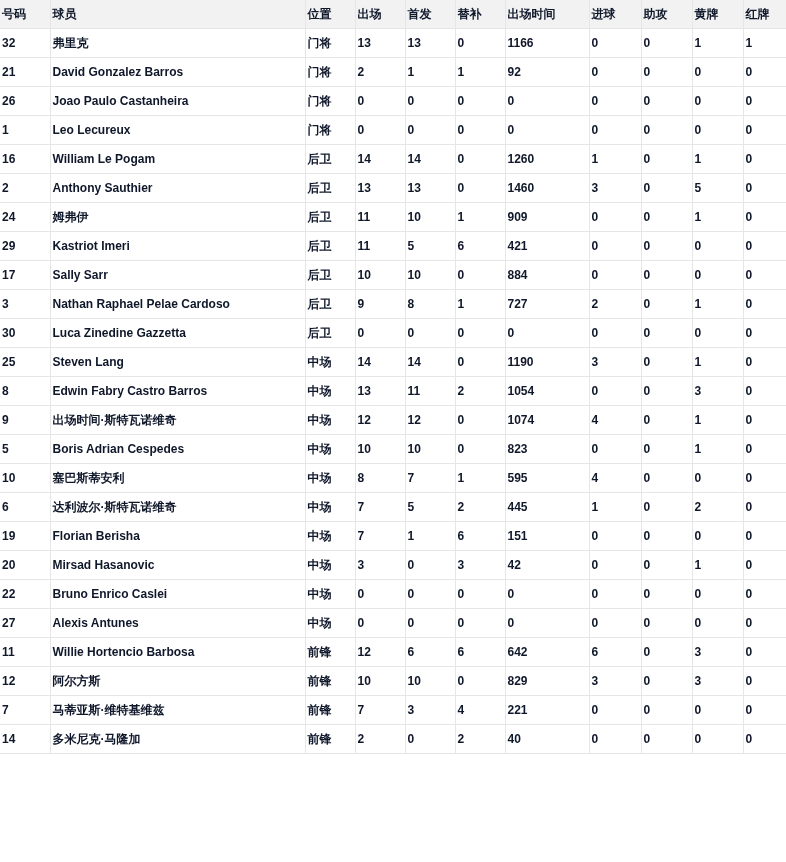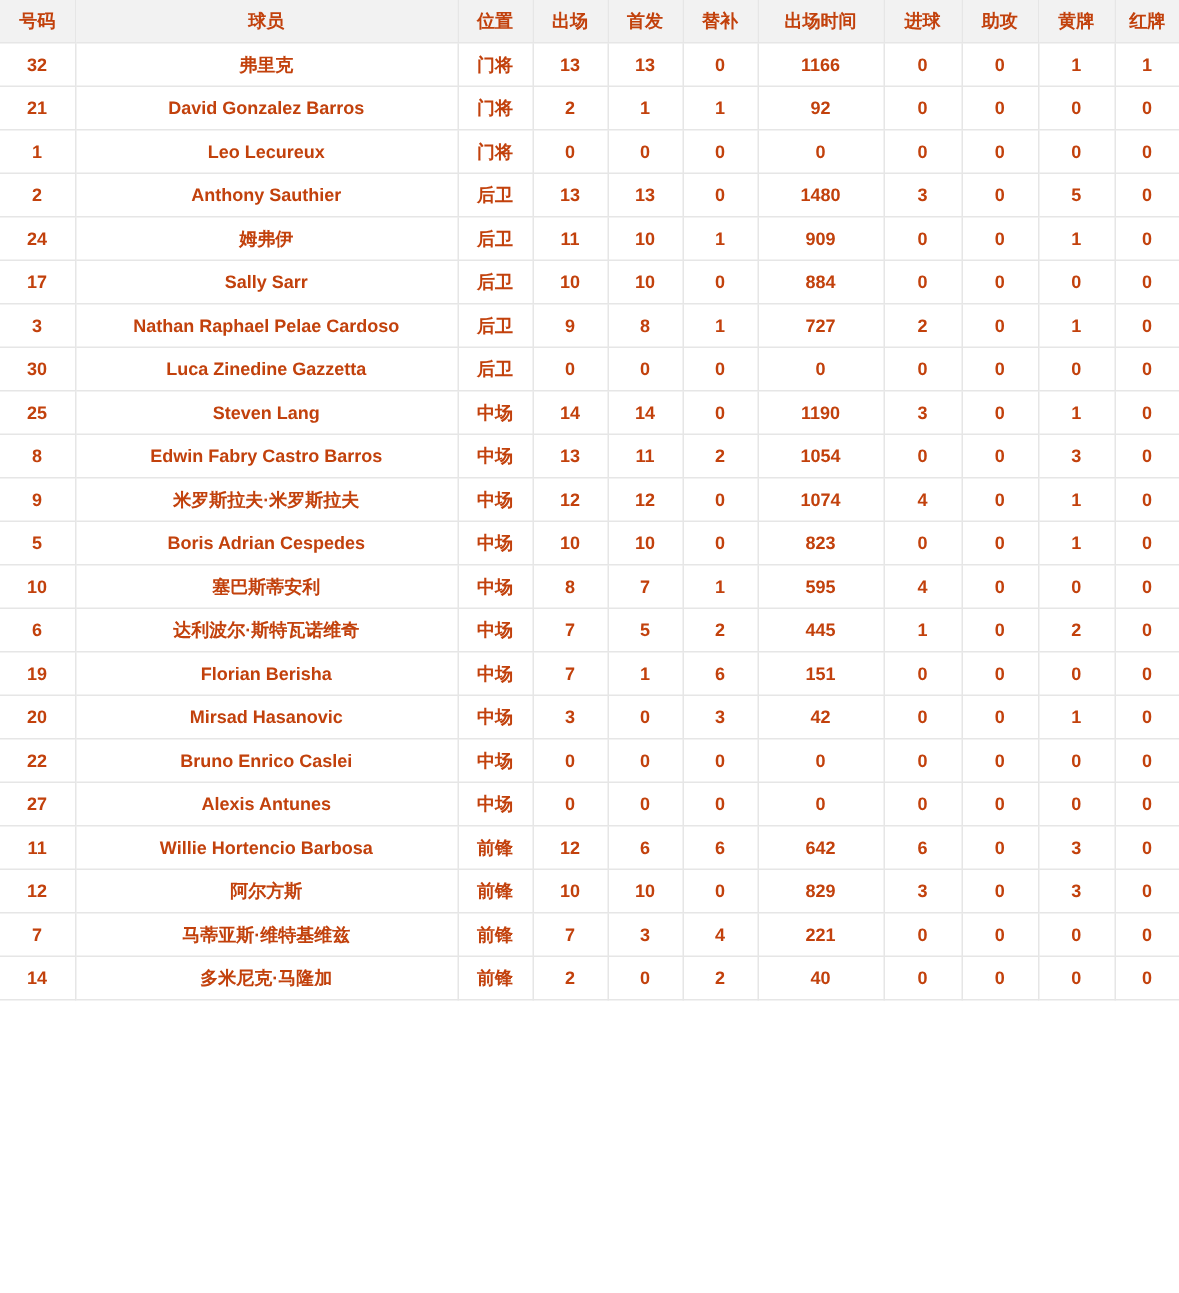--- a/index.html
+++ b/index.html
@@ -12,22 +12,22 @@
     height: 862px;
     font-family: "Liberation Sans", "DejaVu Sans", sans-serif;
     overflow: hidden;
   }
   table.stats {
     width: 786px;
     table-layout: fixed;
     border-collapse: collapse;
     font-size: 12px;
     font-weight: bold;
-    color: #c2410c;
-    text-align: center;
+    color: #0f172a;
+    text-align: left;
   }
   table.stats th,
   table.stats td {
     border: 1px solid #e6e6e6;
     height: 28px;
     padding: 0 2px;
     overflow: hidden;
     white-space: nowrap;
     text-overflow: ellipsis;
     vertical-align: middle;
@@ -110,59 +110,98 @@
         <td>2</td>
         <td>1</td>
         <td>1</td>
         <td>92</td>
         <td>0</td>
         <td>0</td>
         <td>0</td>
         <td>0</td>
       </tr>
       <tr>
+        <td>26</td>
+        <td>Joao Paulo Castanheira</td>
+        <td>门将</td>
+        <td>0</td>
+        <td>0</td>
+        <td>0</td>
+        <td>0</td>
+        <td>0</td>
+        <td>0</td>
+        <td>0</td>
+        <td>0</td>
+      </tr>
+      <tr>
         <td>1</td>
         <td>Leo Lecureux</td>
         <td>门将</td>
         <td>0</td>
         <td>0</td>
         <td>0</td>
         <td>0</td>
         <td>0</td>
         <td>0</td>
         <td>0</td>
         <td>0</td>
       </tr>
       <tr>
+        <td>16</td>
+        <td>William Le Pogam</td>
+        <td>后卫</td>
+        <td>14</td>
+        <td>14</td>
+        <td>0</td>
+        <td>1260</td>
+        <td>1</td>
+        <td>0</td>
+        <td>1</td>
+        <td>0</td>
+      </tr>
+      <tr>
         <td>2</td>
         <td>Anthony Sauthier</td>
         <td>后卫</td>
         <td>13</td>
         <td>13</td>
         <td>0</td>
-        <td>1480</td>
+        <td>1460</td>
         <td>3</td>
         <td>0</td>
         <td>5</td>
         <td>0</td>
       </tr>
       <tr>
         <td>24</td>
         <td>姆弗伊</td>
         <td>后卫</td>
         <td>11</td>
         <td>10</td>
         <td>1</td>
         <td>909</td>
         <td>0</td>
         <td>0</td>
         <td>1</td>
         <td>0</td>
       </tr>
       <tr>
+        <td>29</td>
+        <td>Kastriot Imeri</td>
+        <td>后卫</td>
+        <td>11</td>
+        <td>5</td>
+        <td>6</td>
+        <td>421</td>
+        <td>0</td>
+        <td>0</td>
+        <td>0</td>
+        <td>0</td>
+      </tr>
+      <tr>
         <td>17</td>
         <td>Sally Sarr</td>
         <td>后卫</td>
         <td>10</td>
         <td>10</td>
         <td>0</td>
         <td>884</td>
         <td>0</td>
         <td>0</td>
         <td>0</td>
@@ -215,21 +254,21 @@
         <td>11</td>
         <td>2</td>
         <td>1054</td>
         <td>0</td>
         <td>0</td>
         <td>3</td>
         <td>0</td>
       </tr>
       <tr>
         <td>9</td>
-        <td>米罗斯拉夫·米罗斯拉夫</td>
+        <td>出场时间·斯特瓦诺维奇</td>
         <td>中场</td>
         <td>12</td>
         <td>12</td>
         <td>0</td>
         <td>1074</td>
         <td>4</td>
         <td>0</td>
         <td>1</td>
         <td>0</td>
       </tr>

